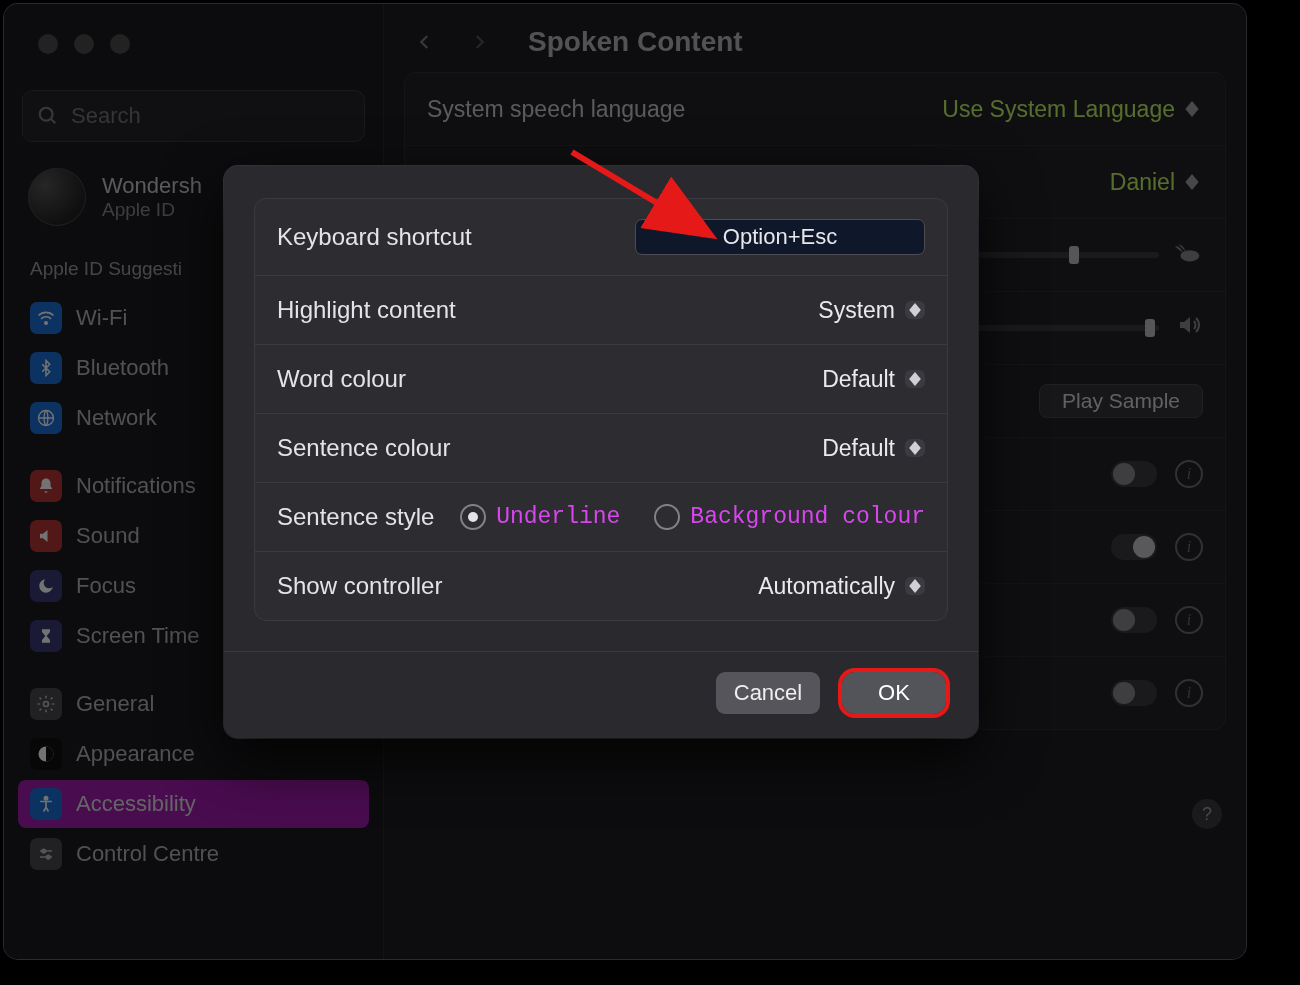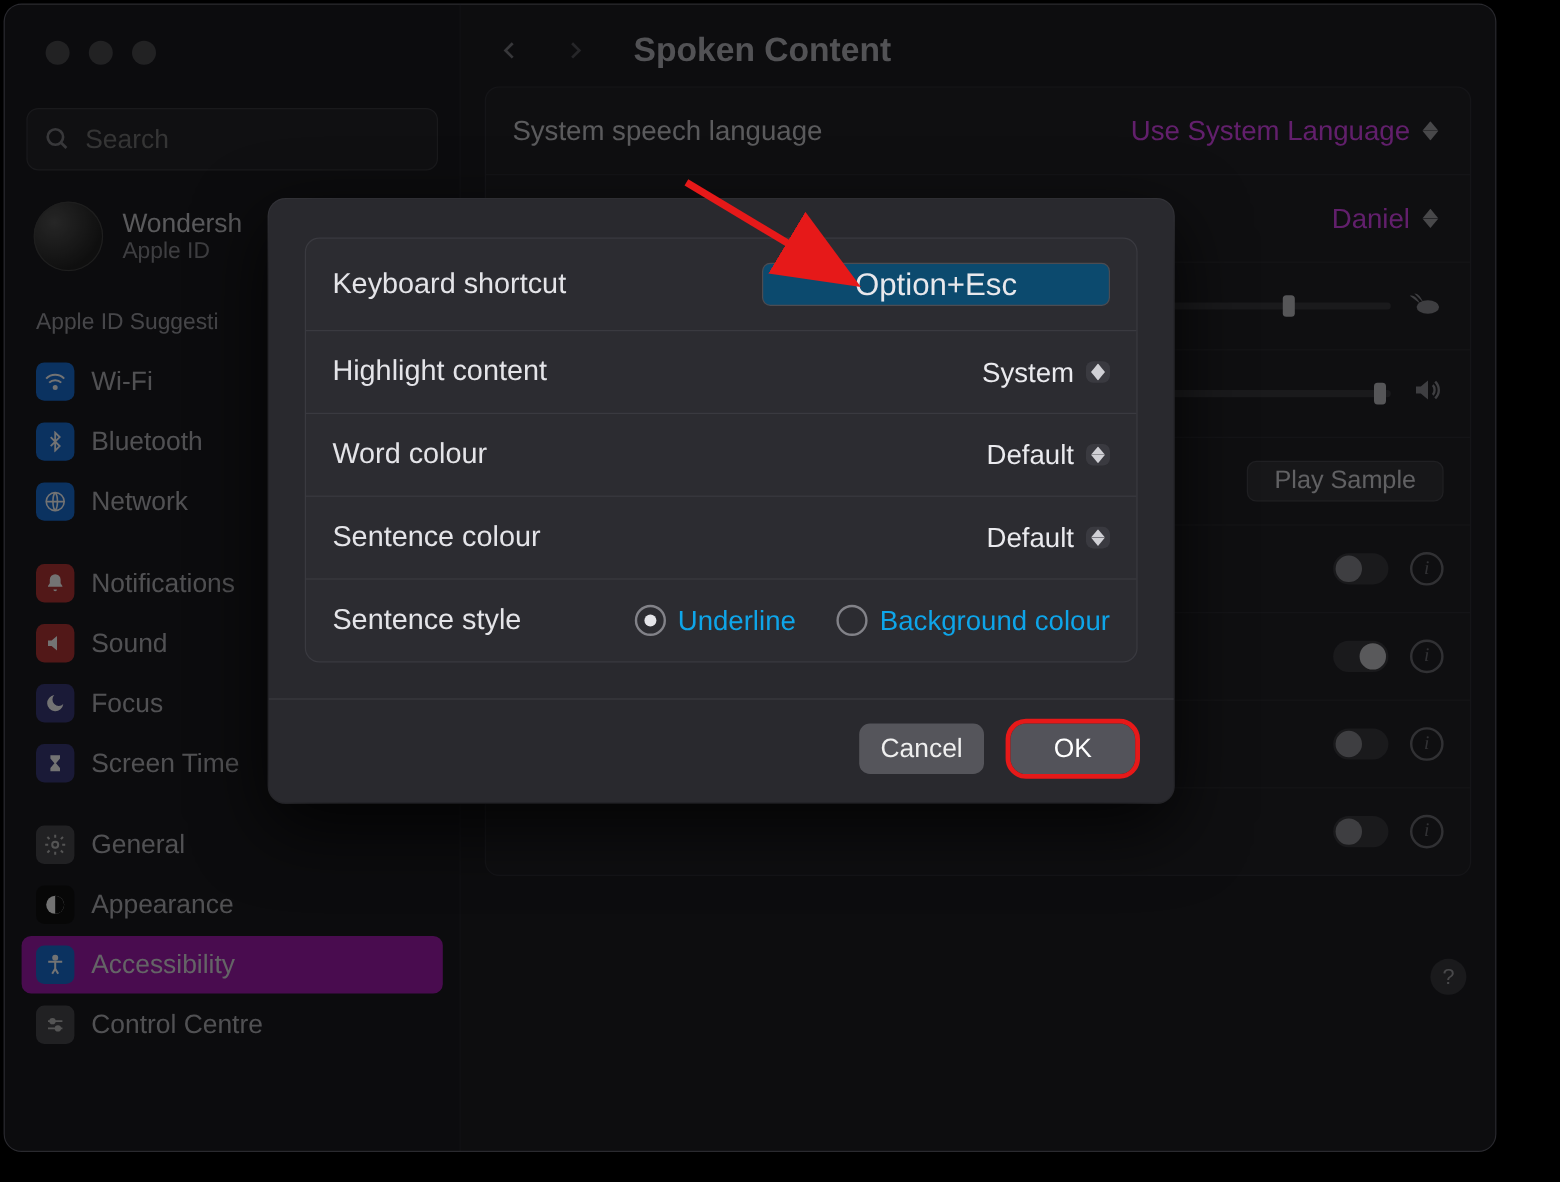--- a/index.html
+++ b/index.html
@@ -126,21 +126,21 @@
     padding:0;
   }
   .row{
     display:flex; align-items:center; justify-content:space-between;
     padding:18px 22px;
     border-bottom:1px solid #2d2d33;
     font-size:23px; color:#c9c9ce;
     min-height:36px;
   }
   .row:last-child{border-bottom:none;}
-  .val{color:#d946ef; display:flex; align-items:center; gap:10px;}
+  .val{color:#bef264; display:flex; align-items:center; gap:10px;}
   .updown{
     width:18px; height:22px;
     display:inline-flex; flex-direction:column; justify-content:center;
     color:#a0a0a5;
   }
   .updown svg{display:block;}
   .slider-track{
     width:210px; height:6px; background:#3a3a3f; border-radius:3px;
     position:relative;
   }
@@ -202,39 +202,39 @@
   }
   .mrow{
     display:flex; align-items:center; justify-content:space-between;
     padding:20px 22px;
     border-bottom:1px solid #3a3a40;
     font-size:24px; color:#e4e4e8;
   }
   .mrow:last-child{border-bottom:none;}
   .kbd-field{
     width:288px; height:34px;
-    background:#0c4a6e;
+    background:#0f172a;
     border:1px solid #4c4c52;
     border-radius:7px;
     display:flex; align-items:center; justify-content:center;
-    font-size:26px; color:#e8e8ec;
+    font-size:22px; color:#e8e8ec;
   }
   .popup-val{
     display:flex; align-items:center; gap:10px;
     font-size:23px; color:#eaeaee;
   }
   .popup-val .arrows{
     background:#3a3a40; border-radius:6px;
     padding:2px 4px;
     display:flex; flex-direction:column;
   }
   .radio-group{display:flex; gap:34px; align-items:center;}
   .radio{
     display:flex; align-items:center; gap:10px;
-    font-size:23px; color:#0ea5e9;
+    font-size:23px; color:#d946ef;font-family:Liberation Mono, monospace;
   }
   .radio .dot{
     width:22px; height:22px; border-radius:50%;
     border:2px solid #828288;
     display:flex; align-items:center; justify-content:center;
   }
   .radio .dot.filled::after{
     content:""; width:10px; height:10px; border-radius:50%;
     background:#e4e4e8;
   }
@@ -591,20 +591,34 @@
             <span class="dot filled"></span>
             <span>Underline</span>
           </div>
           <div class="radio">
             <span class="dot"></span>
             <span>Background colour</span>
           </div>
         </div>
       </div>
 
+      <div class="mrow">
+        <span>Show controller</span>
+        <div class="popup-val">
+          <span>Automatically</span>
+          <span class="arrows">
+            <svg width="12" height="7" viewBox="0 0 10 6" fill="#d0d0d5">
+                <polygon points="5,0 10,6 0,6"></polygon>
+              </svg>
+            <svg width="12" height="7" viewBox="0 0 10 6" fill="#d0d0d5">
+                <polygon points="0,0 10,0 5,6"></polygon>
+              </svg>
+          </span>
+        </div>
+      </div>
     </div>
 
     <div class="modal-sep"></div>
     <div class="modal-buttons">
       <div class="btn">Cancel</div>
       <div class="btn ok">OK</div>
     </div>
   </div>
 
   <svg class="arrow-svg" viewBox="0 0 170 110">

